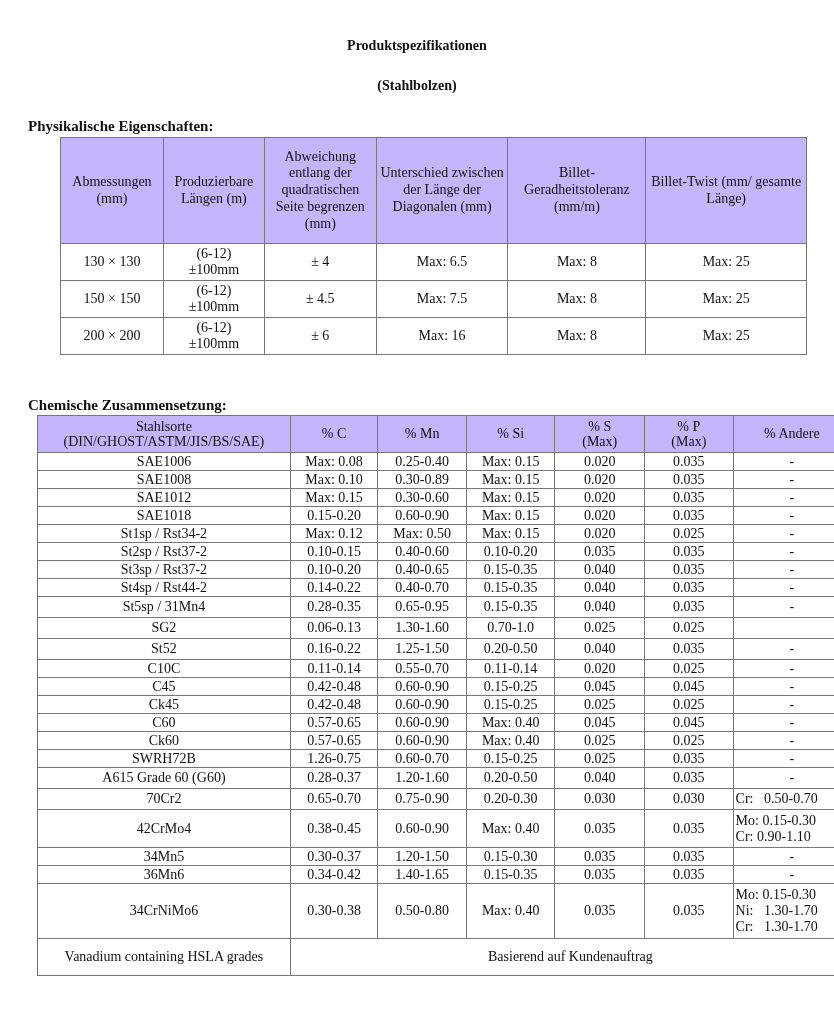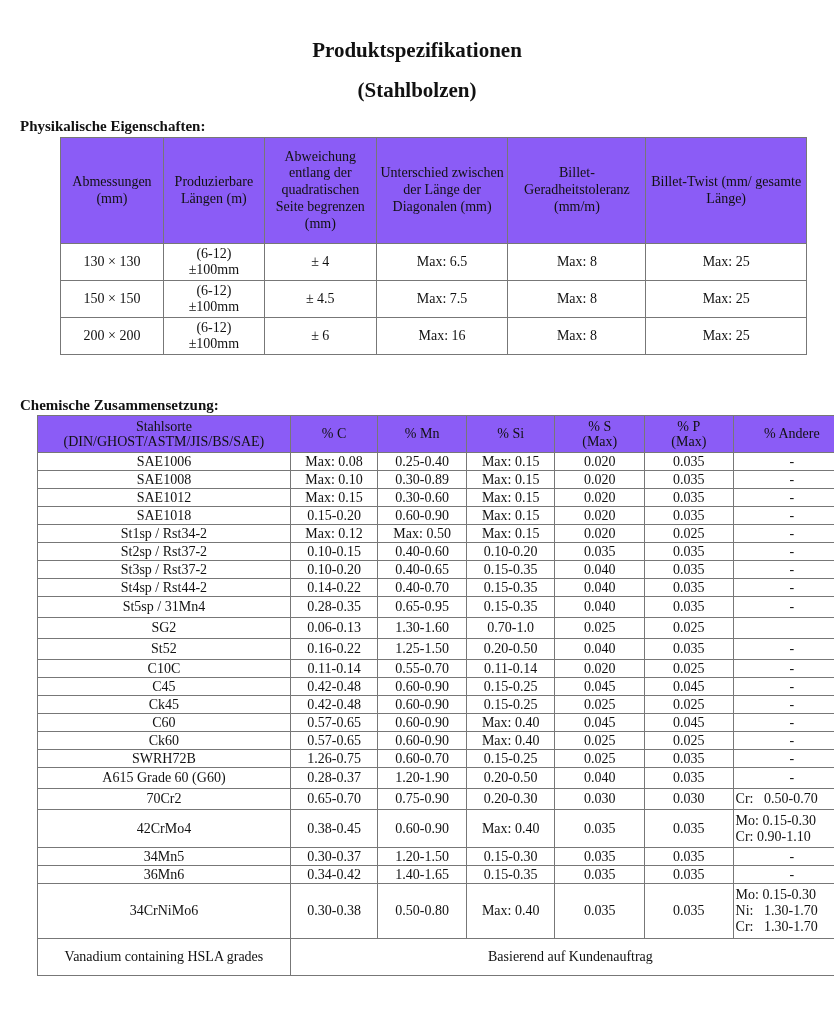--- a/index.html
+++ b/index.html
@@ -2,33 +2,33 @@
 <html><head>
 <meta charset="utf-8">
 <style>
   html, body { margin: 0; padding: 0; background: #ffffff; }
   body {
     width: 834px; height: 1024px; position: relative; overflow: hidden;
     font-family: "Liberation Serif", "DejaVu Serif", serif; color: #111;
   }
   .title {
     position: absolute; left: 0; width: 834px; text-align: center;
-    font-weight: bold; font-size: 21px;
+    font-weight: bold; font-size: 14px;
   }
   .t1 { top: 38px; }
   .t2 { top: 78px; }
   .section-label {
-    position: absolute; left: 20px; font-weight: bold; font-size: 15px;
+    position: absolute; left: 28px; font-weight: bold; font-size: 15px;
   }
   table { border-collapse: collapse; position: absolute; }
   td, th {
     border: 1px solid #777; text-align: center; vertical-align: middle;
     font-weight: normal; padding: 0 2px; line-height: 1.12;
   }
-  th { background: #8b5cf6; }
+  th { background: #c4b5fd; }
   
   #phys { left: 60px; top: 137px; width: 747px; font-size: 14px; }
   #phys th { height: 105px; line-height: 1.2; }
   #phys td { height: 36px; }
   
   #chem { left: 37px; top: 415px; width: 814px; font-size: 14px; }
   #chem th { height: 36px; line-height: 1.1; }
   #chem td { height: 17px; padding: 0 2px; }
   #chem tr.tall td { height: 20px; }
   #chem tr.dbl td { height: 37px; }
@@ -308,21 +308,21 @@
         <td>0.15-0.25</td>
         <td>0.025</td>
         <td>0.035</td>
         <td>
           <span class="andere-line">-</span>
         </td>
       </tr>
       <tr class="tall">
         <td>A615 Grade 60 (G60)</td>
         <td>0.28-0.37</td>
-        <td>1.20-1.90</td>
+        <td>1.20-1.60</td>
         <td>0.20-0.50</td>
         <td>0.040</td>
         <td>0.035</td>
         <td>
           <span class="andere-line">-</span>
         </td>
       </tr>
       <tr class="tall">
         <td>70Cr2</td>
         <td>0.65-0.70</td>

